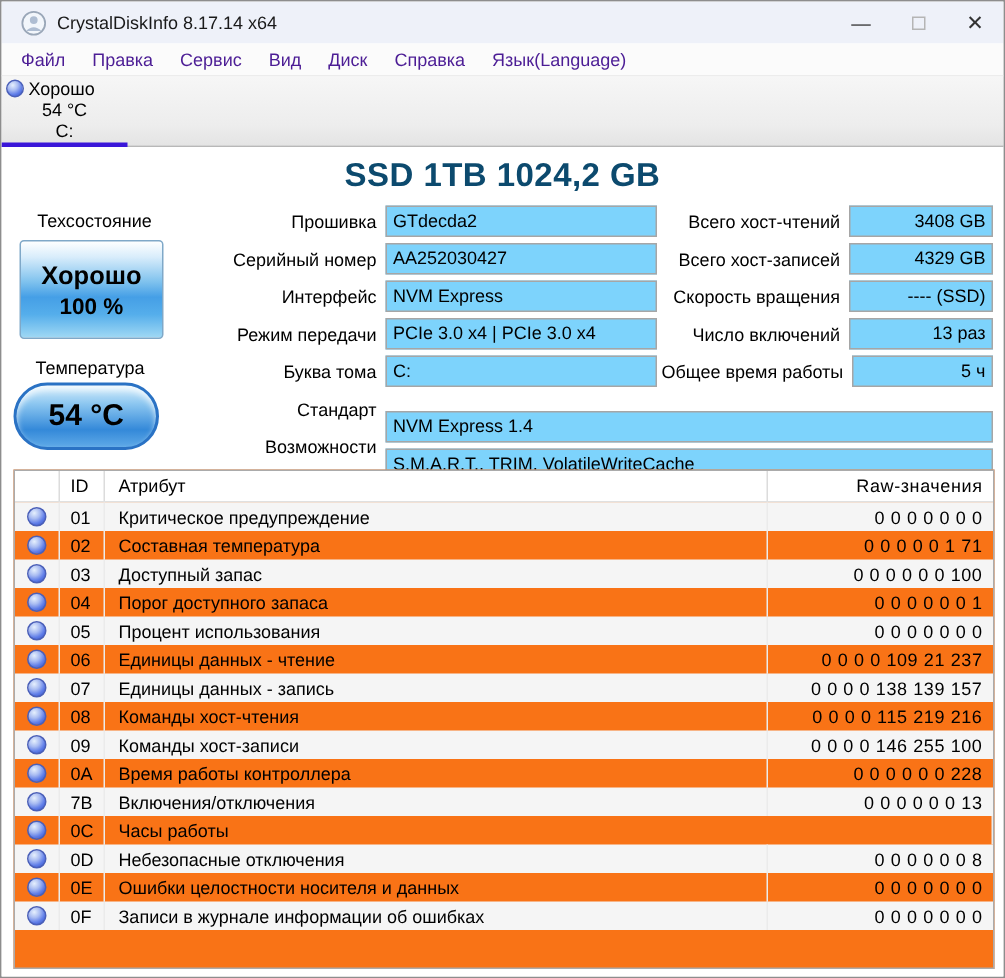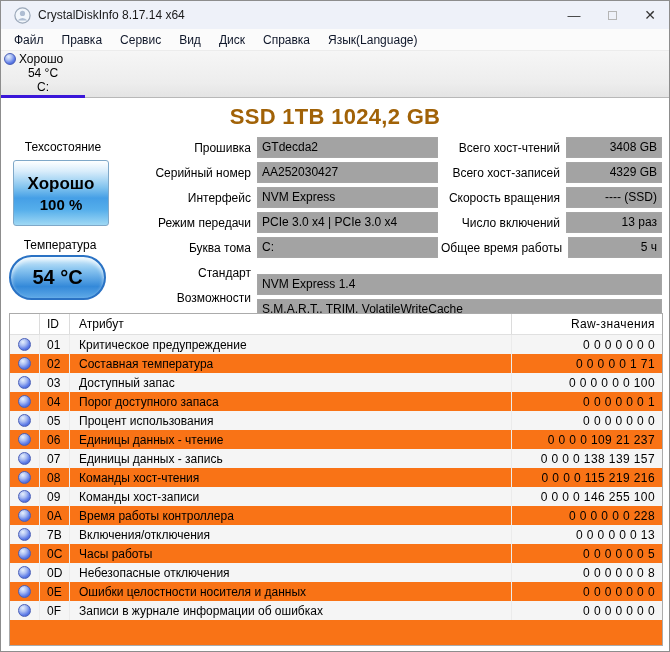--- a/index.html
+++ b/index.html
@@ -37,21 +37,21 @@
   .win-btn.close { font-size: 14px; }
 
   
   .menubar {
     height: 22px;
     background: #fbfbfb;
     display: flex; align-items: center;
     padding-left: 4px;
     border-bottom: 1px solid #ececec;
   }
-  .menu-item { padding: 2px 9px; font-size: 12px; color: #0f172a; }
+  .menu-item { padding: 2px 9px; font-size: 12px; color: #4c1d95; }
 
   
   .diskstrip {
     position: relative;
     height: 47px;
     background: linear-gradient(180deg, #f6f6f6 0%, #ededed 70%, #e4e4e4 100%);
     border-bottom: 1px solid #b8b8b8;
   }
   .disk-tab {
     position: absolute; left: 0; top: 1px; width: 84px;
@@ -66,21 +66,21 @@
   .disk-tab .orb { margin-right: 3px; flex: 0 0 auto; }
   .tab-underline {
     position: absolute; left: 0; bottom: -1px; width: 84px; height: 3px;
     background: #3a16d9;
   }
 
   
   .main { position: relative; width: 100%; height: 555px; background: #fff; }
   .disk-title {
     position: absolute; top: 6px; left: 0; width: 100%;
-    text-align: center; font-size: 22px; font-weight: 600; color: #a16207;
+    text-align: center; font-size: 22px; font-weight: 600; color: #0c4a6e;
     letter-spacing: 0.3px;
   }
 
   
   .health-label { position: absolute; left: 14px; top: 42px; width: 96px; text-align: center; font-size: 12px; }
   .health-btn {
     position: absolute; left: 12px; top: 62px; width: 96px; height: 66px;
     border: 1px solid #7fa8c8; border-radius: 3px;
     background: linear-gradient(180deg, #feffff 0%, #d9edfb 16%, #7fc2ee 42%, #459fe6 58%, #55aeeb 76%, #9fd8f4 100%);
     display: flex; flex-direction: column; align-items: center; justify-content: center;
@@ -96,21 +96,21 @@
     background: linear-gradient(180deg, #d9effc 0%, #8bc6f0 30%, #3489d9 72%, #5ea9e7 100%);
     box-shadow: inset 0 3px 4px rgba(255,255,255,0.75);
     display: flex; align-items: center; justify-content: center;
   }
   .temp-value { font-size: 20px; font-weight: bold; color: #000; }
 
   
   .frow { position: absolute; display: flex; align-items: center; height: 21px; }
   .frow .flabel { text-align: right; padding-right: 6px; font-size: 12px; color: #000; white-space: nowrap; }
   .frow .fbox {
-    border: 1px solid #a6a6a6; background: #a3a3a3; height: 21px;
+    border: 1px solid #a6a6a6; background: #7dd3fc; height: 21px;
     font-size: 12px; line-height: 19px; padding: 0 4px; overflow: hidden; white-space: nowrap;
   }
   .mid-row { left: 0; width: 437px; }
   .mid-row .flabel { flex: 1; }
   .mid-row .fbox { width: 181px; }
   .wide-row { left: 0; width: 661px; }
   .wide-row .flabel { width: 256px; }
   .wide-row .fbox { width: 405px; margin-top: 24px; }
   .right-row { left: 440px; width: 221px; }
   .right-row .flabel { flex: 1; }
@@ -340,21 +340,20 @@
         <span class="c-id">7B</span>
         <span class="c-attr">Включения/отключения</span>
         <span class="c-raw">0 0 0 0 0 0 13</span>
       </div>
       <div class="trow">
         <span class="c-icon">
             <span class="orb"></span>
           </span>
         <span class="c-id">0C</span>
         <span class="c-attr">Часы работы</span>
-        <span class="c-raw">0 0 0 0 0 0 5</span>
       </div>
       <div class="trow">
         <span class="c-icon">
             <span class="orb"></span>
           </span>
         <span class="c-id">0D</span>
         <span class="c-attr">Небезопасные отключения</span>
         <span class="c-raw">0 0 0 0 0 0 8</span>
       </div>
       <div class="trow">

